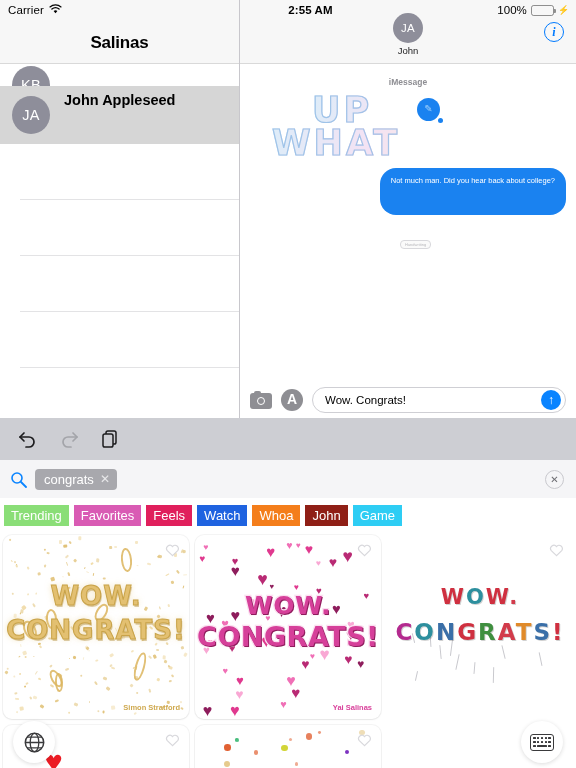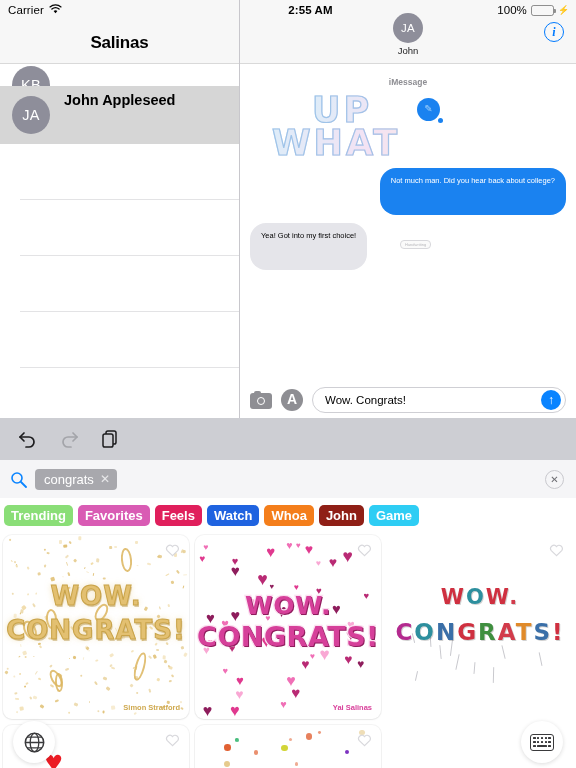--- a/index.html
+++ b/index.html
@@ -211,21 +211,21 @@
     width: 19px; height: 19px; border-radius: 50%; border: 1px solid #c9c9ce;
     display: flex; align-items: center; justify-content: center;
     color: #6d6d72; font-size: 10px; flex: 0 0 auto;
   }
 
   .chips {
     display: flex; gap: 5px; padding: 6px 4px 5px 4px; background: #fff;
     height: 34px; align-items: center; overflow: hidden;
   }
   .chip {
-    border-radius: 5px; color: #fff; font-size: 13px; font-weight: 700;
+    border-radius: 0; color: #fff; font-size: 13px; font-weight: 400;
     padding: 3px 7px; white-space: nowrap;
   }
 
   .grid {
     display: grid; grid-template-columns: repeat(3, 192px);
     gap: 0; background: #fff;
   }
   .cell {
     width: 192px; height: 190px; position: relative; padding: 3px;
   }
@@ -366,23 +366,20 @@
           <div class="hw-line hw2">UP</div>
           <div class="hw-line hw1">WHAT</div>
           <div class="digital-touch">
               <span class="dt-glyph">✎</span>
             </div>
           <div class="hw-badge">Handwriting</div>
         </div>
 
         <div class="bubble-row out">
           <div class="bubble out">Not much man. Did you hear back about college?</div>
-        </div>
-        <div class="bubble-row in">
-          <div class="bubble in">Yea! Got into my first choice!</div>
         </div>
       </div>
 
       <div class="inputbar">
         <div class="icon-btn-camera">
           <span class="hump"></span>
             <span class="body"></span>
             <span class="lens"></span>
         </div>
         <div class="icon-btn-appstore">

